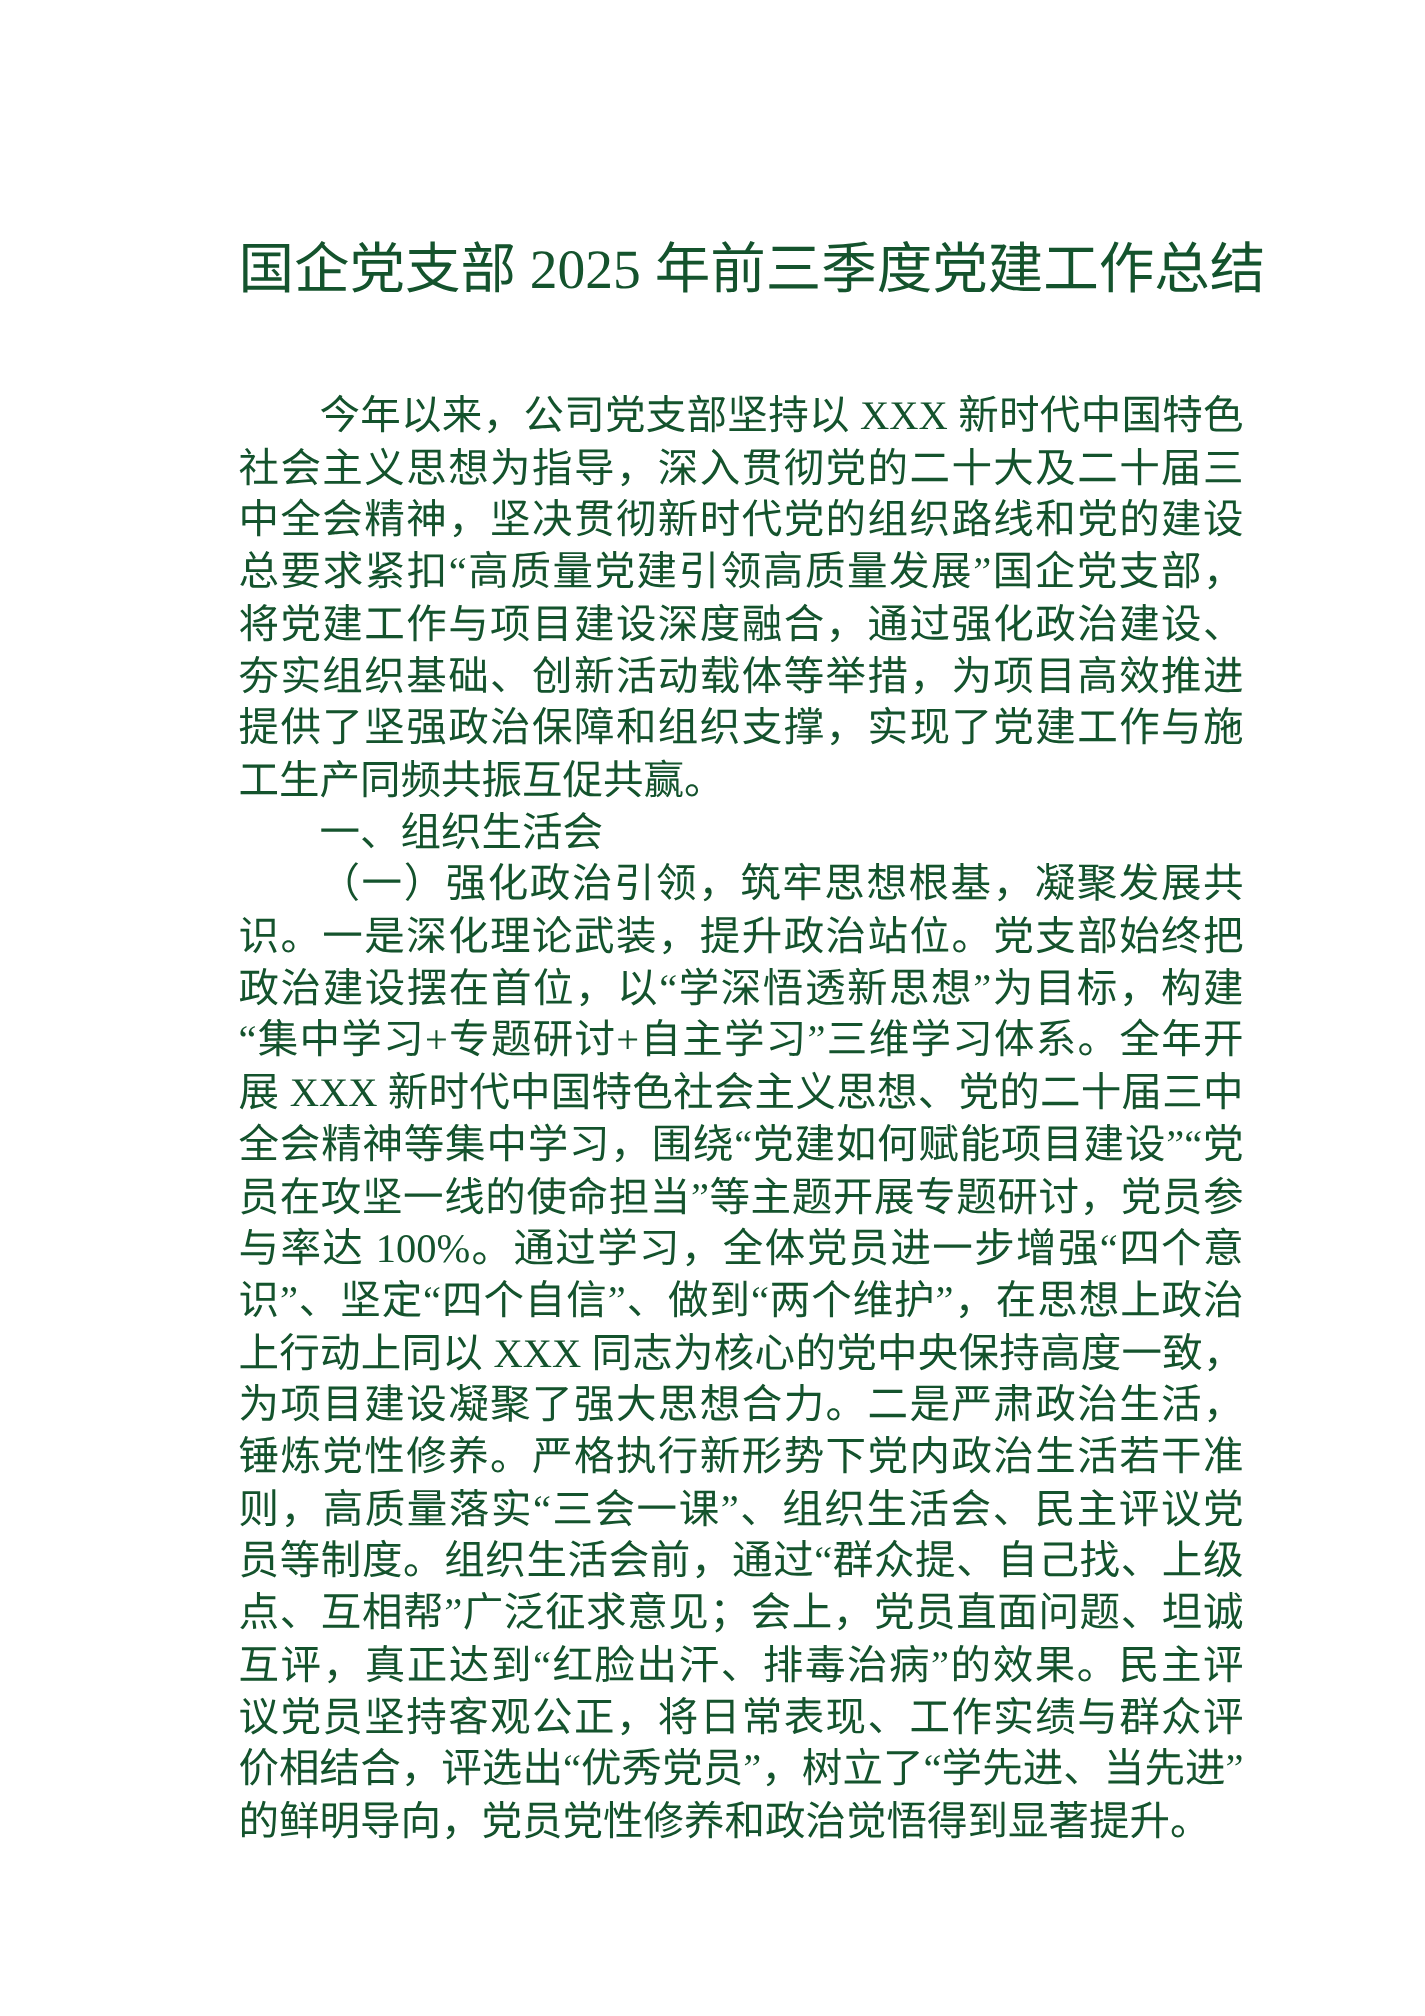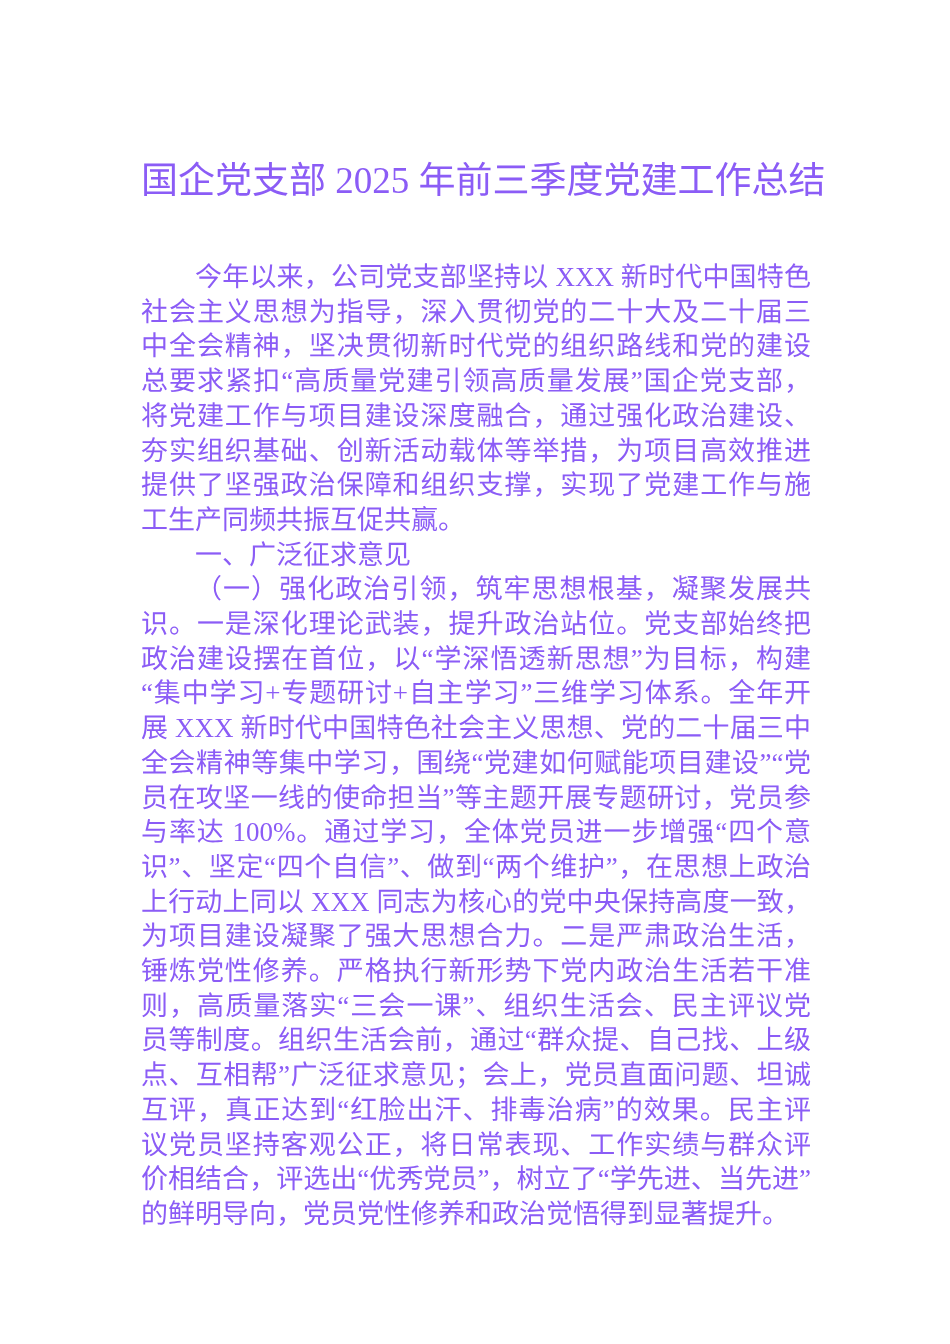--- a/index.html
+++ b/index.html
@@ -5,24 +5,25 @@
   html, body {
     margin: 0;
     padding: 0;
     background: #ffffff;
   }
   .page {
     position: relative;
     width: 870px;
     height: 1344px;
     background: #ffffff;
-    color: #8b5cf6;
+    color: #14532d;
     overflow: hidden;
     
     font-family: "Liberation Serif", "DejaVu Serif", sans-serif;
+    margin-left: 18px;
   }
   .content {
     position: absolute;
     left: 141px;
     top: 157px;
     width: 670px;
   }
   .doc-title {
     margin: 0;
     font-size: 37px;
@@ -44,17 +45,17 @@
   }
 </style>
 </head>
 <body>
 
 <div class="page">
   <div class="content">
     <h1 class="doc-title">国企党支部 2025 年前三季度党建工作总结</h1>
     <div class="doc-body">
       <p class="para">今年以来，公司党支部坚持以 XXX 新时代中国特色社会主义思想为指导，深入贯彻党的二十大及二十届三中全会精神，坚决贯彻新时代党的组织路线和党的建设总要求紧扣“高质量党建引领高质量发展”国企党支部，将党建工作与项目建设深度融合，通过强化政治建设、夯实组织基础、创新活动载体等举措，为项目高效推进提供了坚强政治保障和组织支撑，实现了党建工作与施工生产同频共振互促共赢。</p>
-      <p class="para">一、广泛征求意见</p>
+      <p class="para">一、组织生活会</p>
       <p class="para">（一）强化政治引领，筑牢思想根基，凝聚发展共识。一是深化理论武装，提升政治站位。党支部始终把政治建设摆在首位，以“学深悟透新思想”为目标，构建“集中学习+专题研讨+自主学习”三维学习体系。全年开展 XXX 新时代中国特色社会主义思想、党的二十届三中全会精神等集中学习，围绕“党建如何赋能项目建设”“党员在攻坚一线的使命担当”等主题开展专题研讨，党员参与率达 100%。通过学习，全体党员进一步增强“四个意识”、坚定“四个自信”、做到“两个维护”，在思想上政治上行动上同以 XXX 同志为核心的党中央保持高度一致，为项目建设凝聚了强大思想合力。二是严肃政治生活，锤炼党性修养。严格执行新形势下党内政治生活若干准则，高质量落实“三会一课”、组织生活会、民主评议党员等制度。组织生活会前，通过“群众提、自己找、上级点、互相帮”广泛征求意见；会上，党员直面问题、坦诚互评，真正达到“红脸出汗、排毒治病”的效果。民主评议党员坚持客观公正，将日常表现、工作实绩与群众评价相结合，评选出“优秀党员”，树立了“学先进、当先进”的鲜明导向，党员党性修养和政治觉悟得到显著提升。</p>
     </div>
   </div>
 </div>
 
 </body></html>

